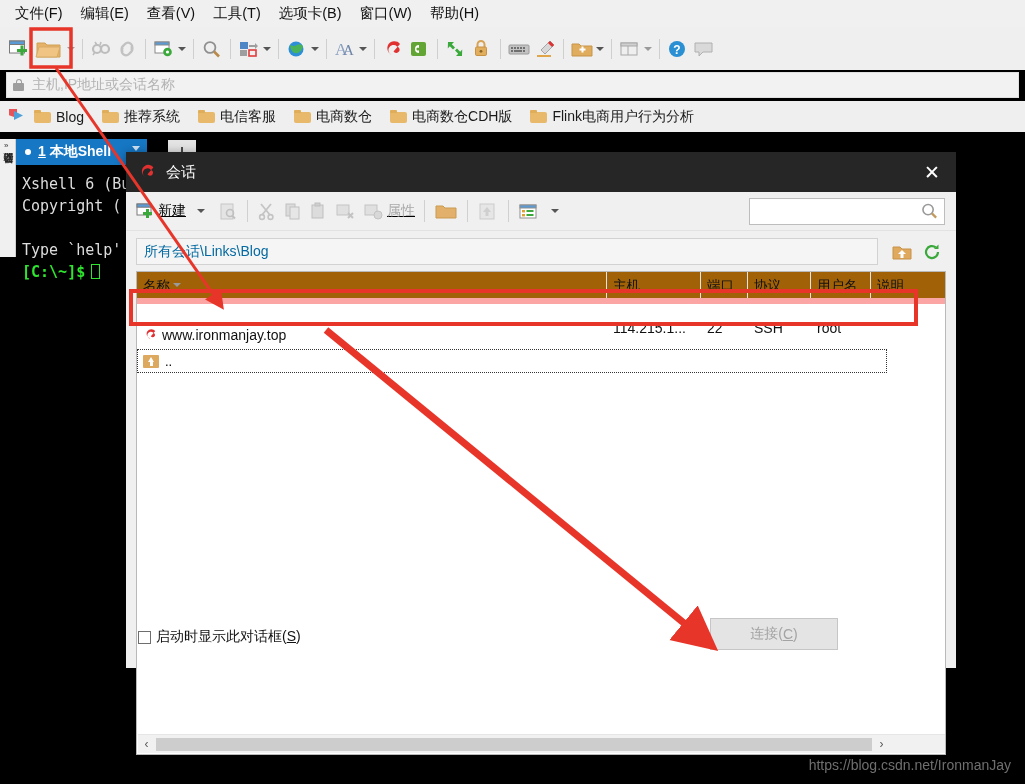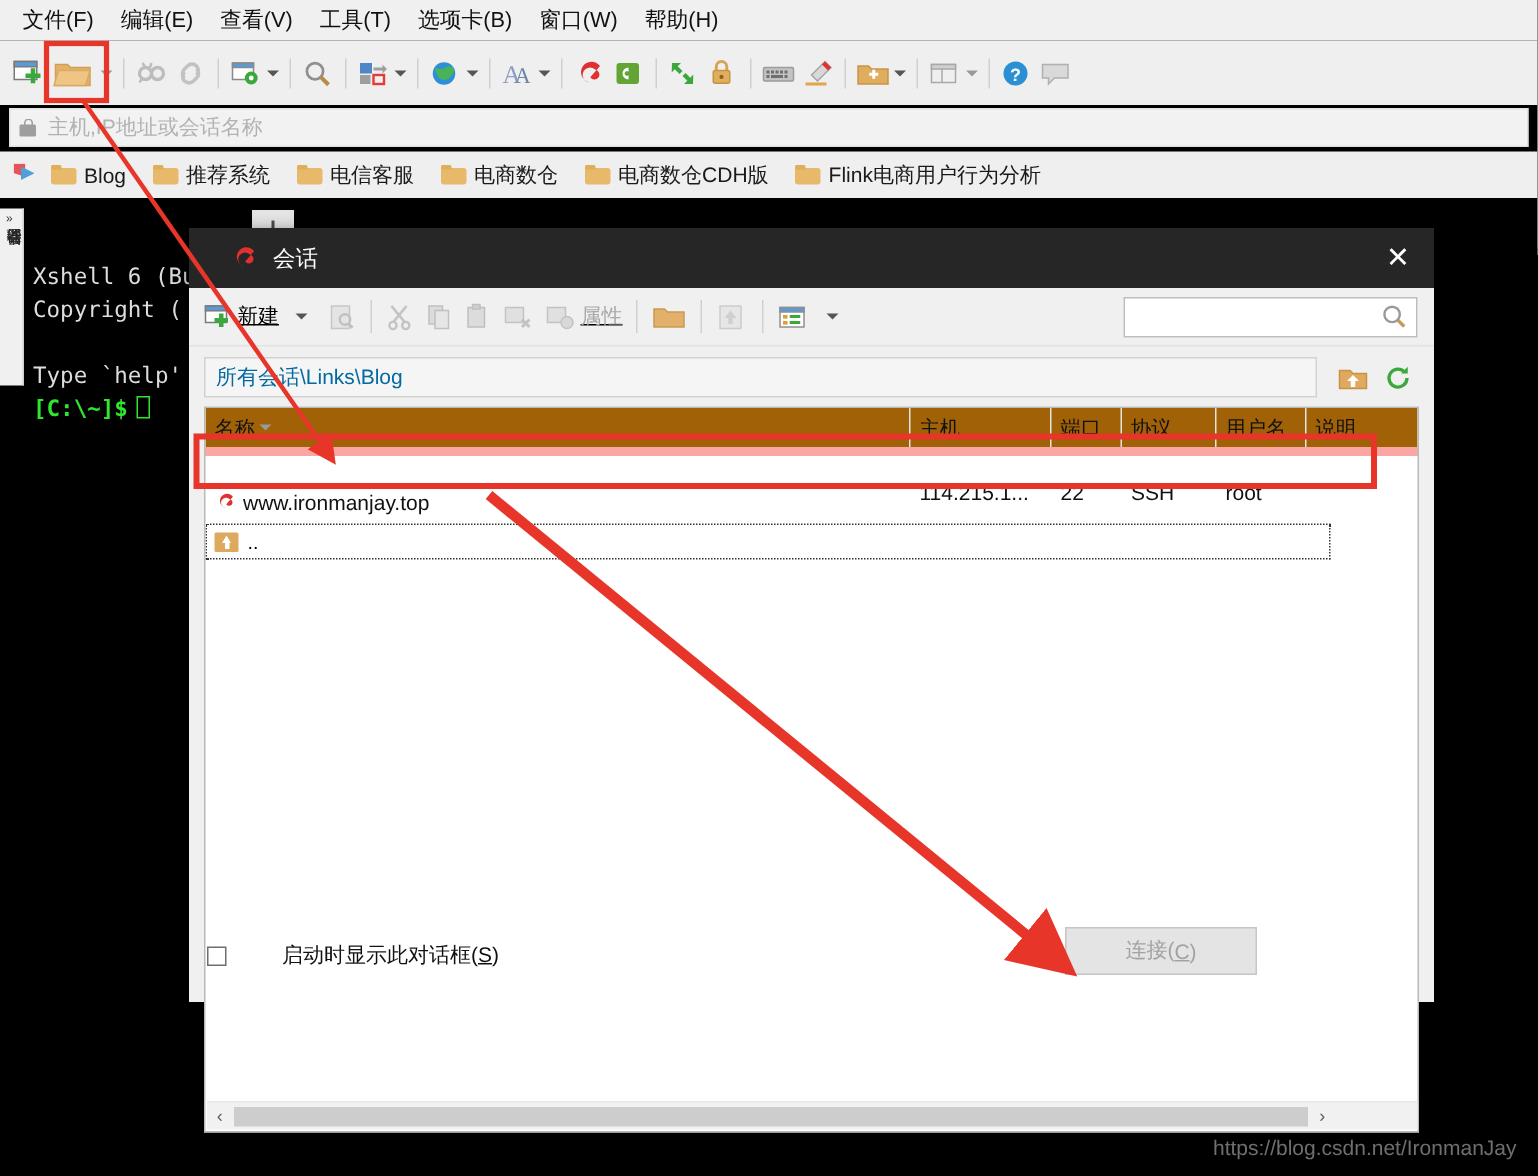--- a/index.html
+++ b/index.html
@@ -91,21 +91,21 @@
     font-size:10px;color:#222;letter-spacing:0px;line-height:13px;
   }
   .sidebar .vchev{position:absolute;left:4px;top:2px;font-size:8px;color:#333;}
 
   
   #dialog{
     position:absolute;left:126px;top:152px;width:830px;height:516px;
     background:#f0f0f0;box-shadow:0 2px 10px rgba(0,0,0,.45);
   }
   .dlg-title{
-    height:40px;background:#262626;display:flex;align-items:center;padding-left:27px;box-sizing:border-box;
+    height:40px;background:#262626;display:flex;align-items:center;padding-left:11px;box-sizing:border-box;
   }
   .dlg-title .sico{width:20px;height:20px;margin-right:9px;flex:none;position:relative;}
   .dlg-title .ttxt{color:#fff;font-size:15px;}
   .dlg-close{
     position:absolute;right:0;top:0;width:48px;height:40px;display:flex;align-items:center;justify-content:center;
     color:#fff;font-size:19px;font-family:"Liberation Sans",sans-serif;
   }
 
   .dlg-tb{
     height:39px;background:#f0f0f0;display:flex;align-items:center;padding-left:7px;box-sizing:border-box;
@@ -413,20 +413,25 @@
       <span>Flink电商用户行为分析</span>
     </div>
   </div>
 
   <div class="sidebar">
     <div class="vchev">»</div>
     <div class="vtext">会话管理器</div>
   </div>
 
   <div class="tabstrip">
+    <div class="tab">
+      <span class="dot"></span>
+      <span class="lbl"><u>1</u><span> 本地Shell</span></span>
+      <span class="tchev"></span>
+    </div>
     <div class="tabplus">
       <span class="pv"></span>
         <span class="ph"></span>
     </div>
   </div>
 
   <div class="termwrap">
     <div class="term"><span>Xshell 6 (Bu</span>
 <span>Copyright (</span>
 
@@ -598,21 +603,21 @@
 
         <div class="hscroll">
           <div class="hs-arrow">‹</div>
           <div class="hs-thumb" style="width:716px;"></div>
           <div class="hs-arrow">›</div>
         </div>
       </div>
     </div>
 
     <div class="dlg-bottom">
-      <div class="chkrow" style="left:12px;gap:32px;">
+      <div class="chkrow" style="left:12px;">
         <span class="chkbox"></span>
         <span class="chklbl"><span>启动时显示此对话框(</span><u>S</u><span>)</span></span>
       </div>
       <div class="btn disabled" style="left:584px;width:128px;">
         <span>连接(</span>
           <u>C</u>
           <span>)</span>
       </div>
     </div>
   </div>

